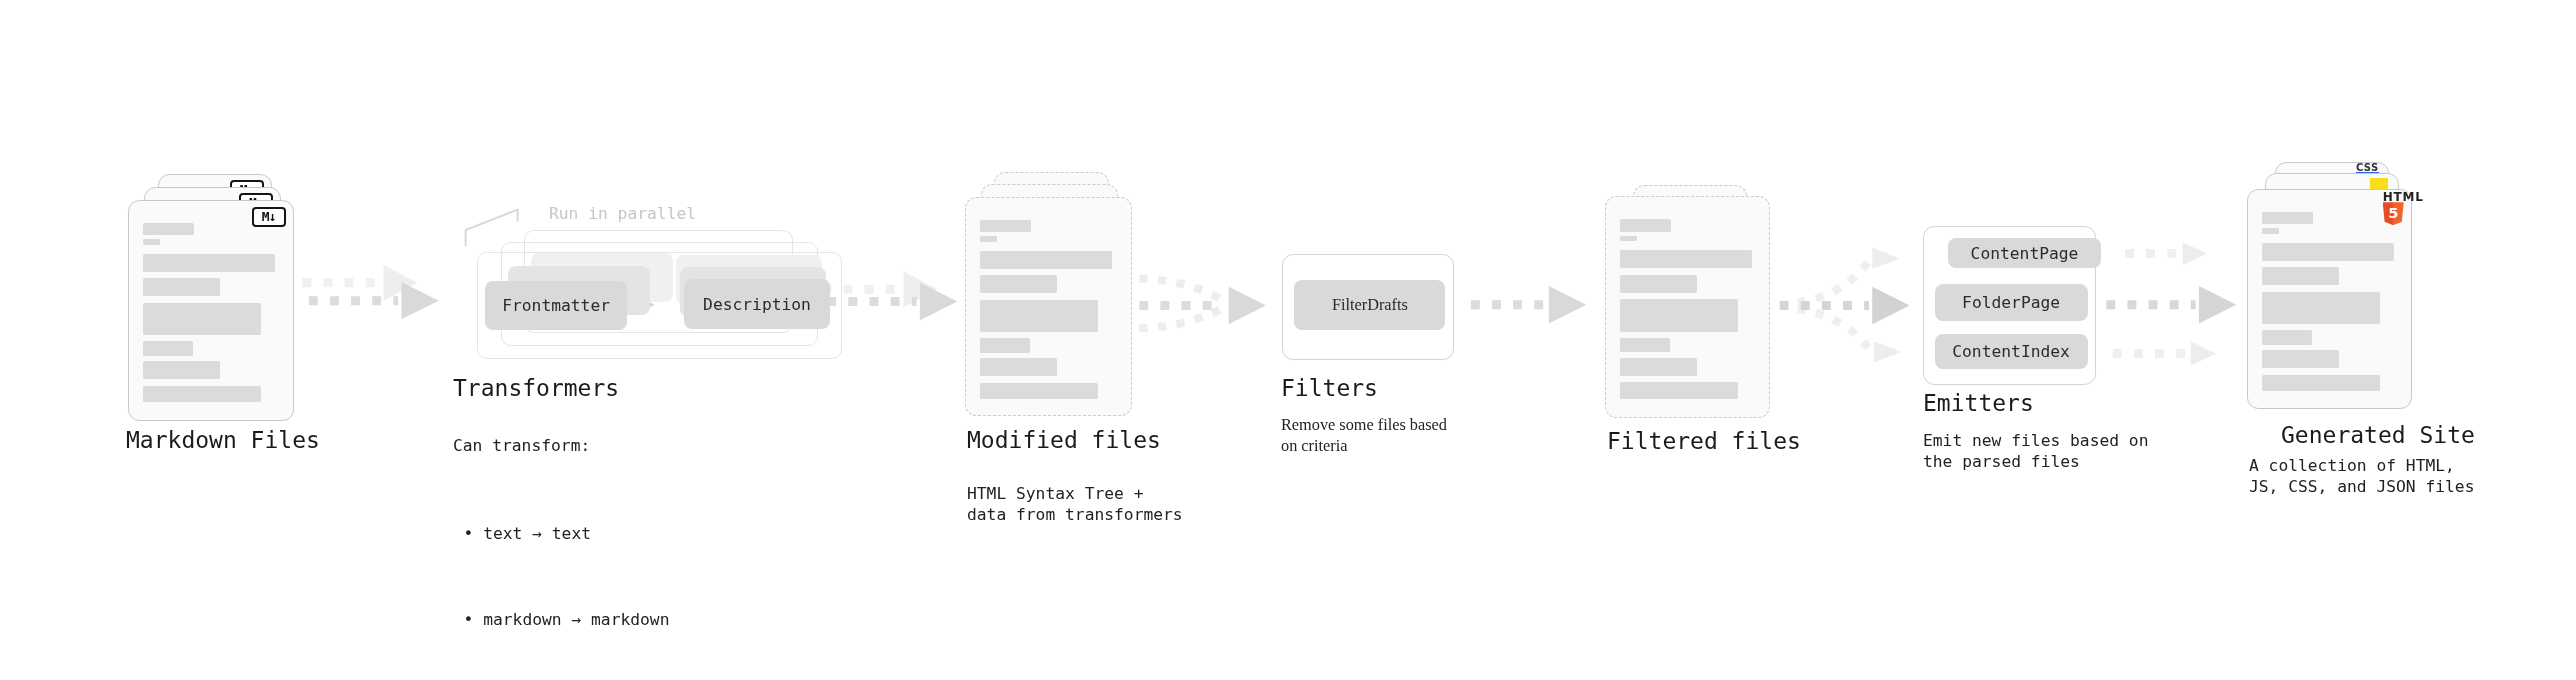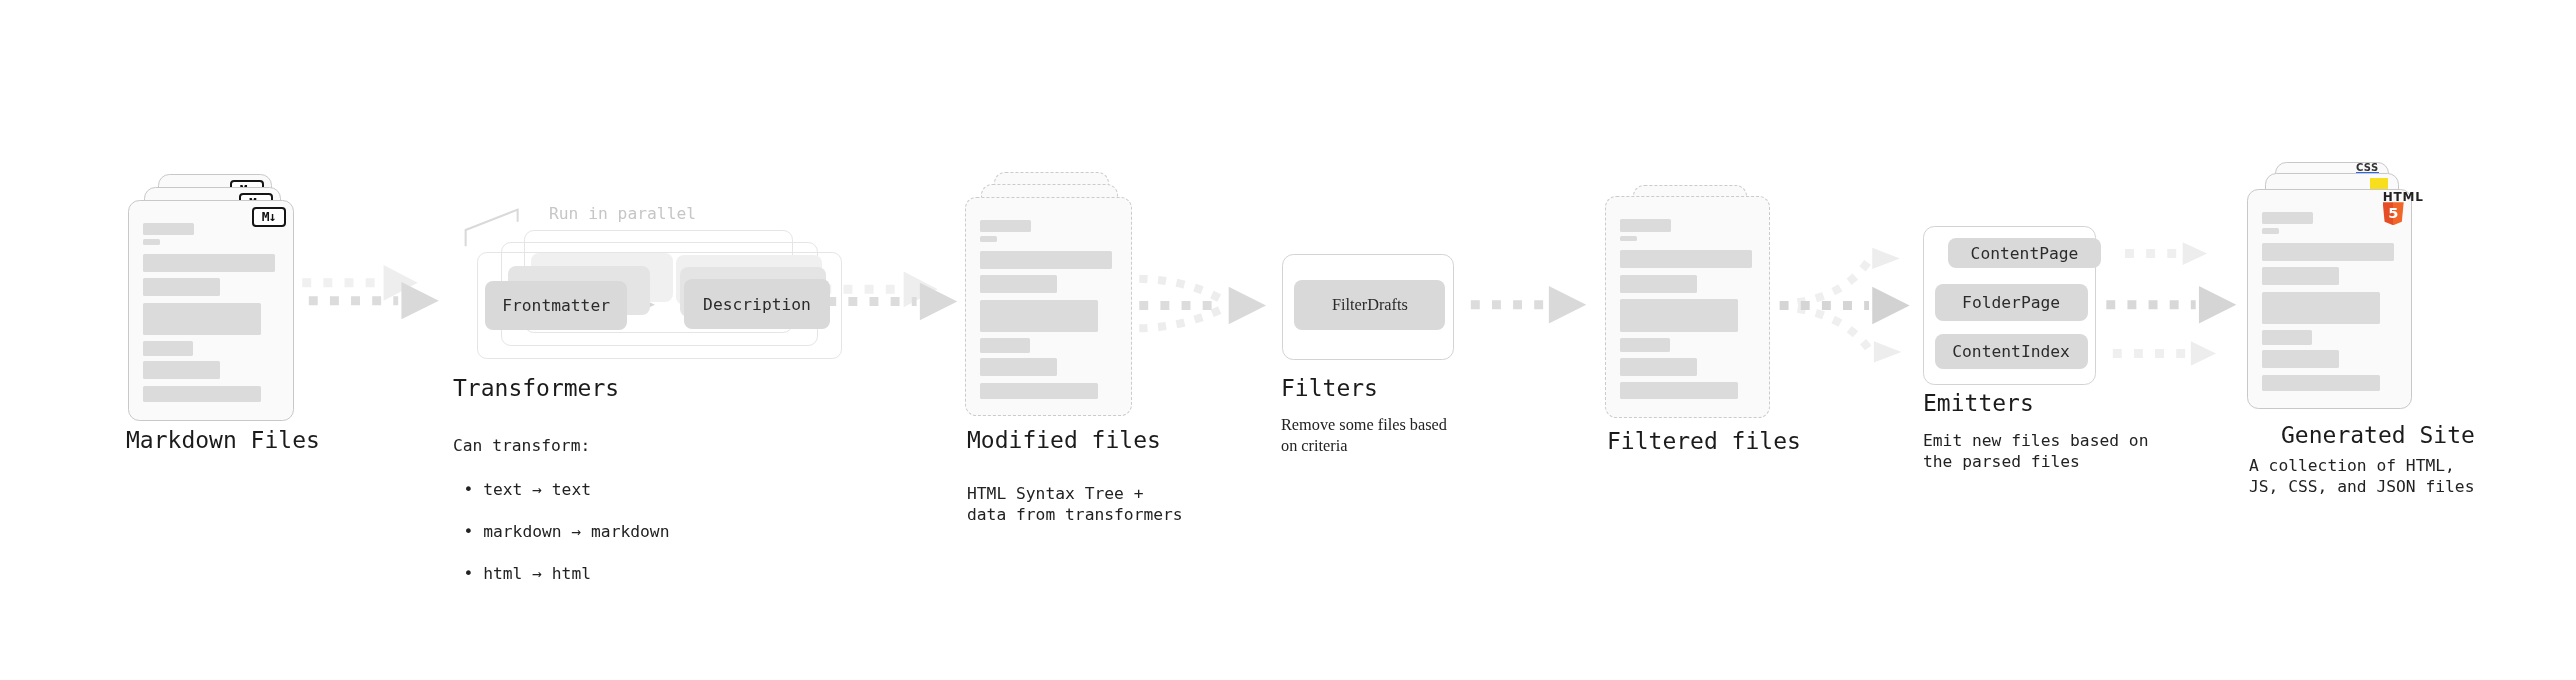--- a/index.html
+++ b/index.html
@@ -44,21 +44,21 @@
   .pill{position:absolute;display:flex;align-items:center;justify-content:center;background:#d9d9d9;
         border-radius:8.1px;font-size:16.3px;color:#2b2b2b;white-space:nowrap;}
   .ghost1{background:#e4e4e4;}
   .ghost2{background:#f0f0f0;}
   .container-box{position:absolute;background:#ffffff;border:1.6px solid #d3d3d3;border-radius:11.4px;box-sizing:border-box;}
 
   
   .stage-label{position:absolute;font-size:23px;color:#1b1b1b;white-space:nowrap;}
   .stage-caption{position:absolute;font-size:16.3px;line-height:21px;color:#222;white-space:pre-line;}
   .note{position:absolute;font-size:16.3px;color:#c6c6c6;white-space:nowrap;}
-  .bullet{padding-left:10.6px;}
+  .bullet{padding-left:10.6px;margin-top:44px;}
   .cap-title{margin-bottom:1.6px;}
 </style>
 </head>
 <body>
 
 <div class="canvas">
 
   <svg class="flow" viewBox="0 0 3170 838">
 
     <g>

